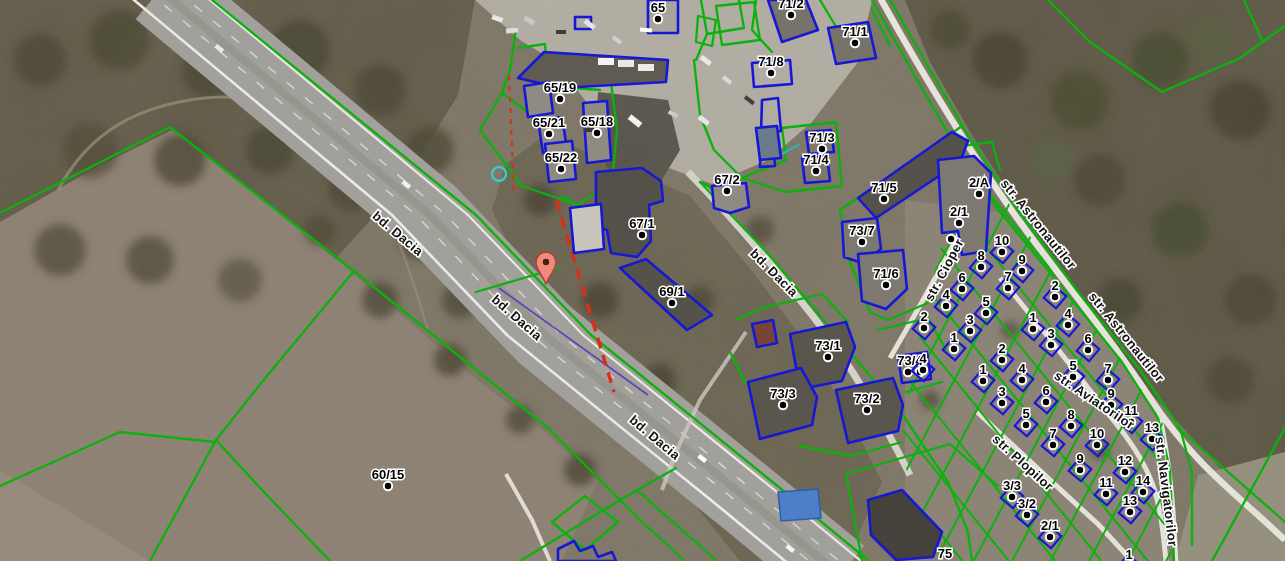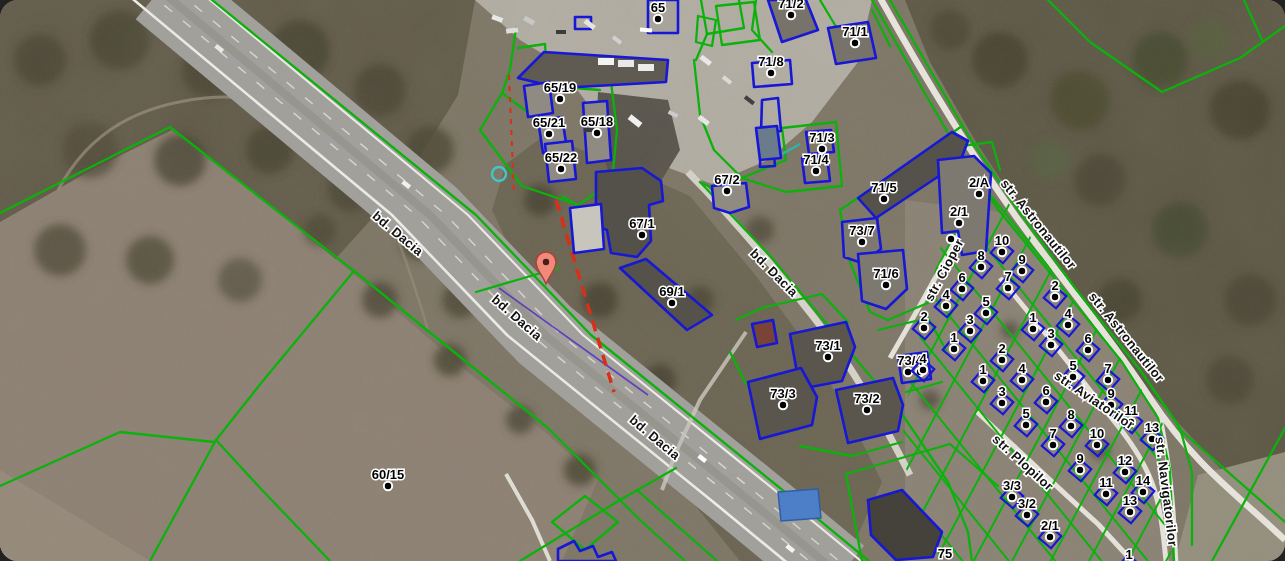--- a/index.html
+++ b/index.html
@@ -1,16 +1,16 @@
 <!DOCTYPE html>
 <html><head>
 <meta charset="utf-8">
 <style>
   html,body{margin:0;padding:0;background:#222;}
-  #map{position:relative;width:1285px;height:561px;overflow:hidden;cursor:grab;border-radius:18px;}
+  #map{position:relative;width:1285px;height:561px;overflow:hidden;cursor:grab;}
   svg{display:block;}
   .plbl{font-family:"Liberation Sans",sans-serif;font-size:13px;font-weight:bold;fill:#000;
         stroke:#fff;stroke-width:3px;paint-order:stroke;text-anchor:middle;}
   .slbl{font-family:"Liberation Sans",sans-serif;font-size:13px;font-weight:bold;fill:#111;
         stroke:#fff;stroke-width:3.2px;paint-order:stroke;text-anchor:middle;letter-spacing:.4px;}
   .house{fill:none;stroke:#1717d6;stroke-width:2.2px;}
   .green{stroke:#0cb20c;stroke-width:2.3px;fill:none;stroke-linejoin:round;stroke-linecap:round;}
   .bld{stroke:#1717d6;stroke-width:2.6px;stroke-linejoin:round;}
 </style>
 </head>

